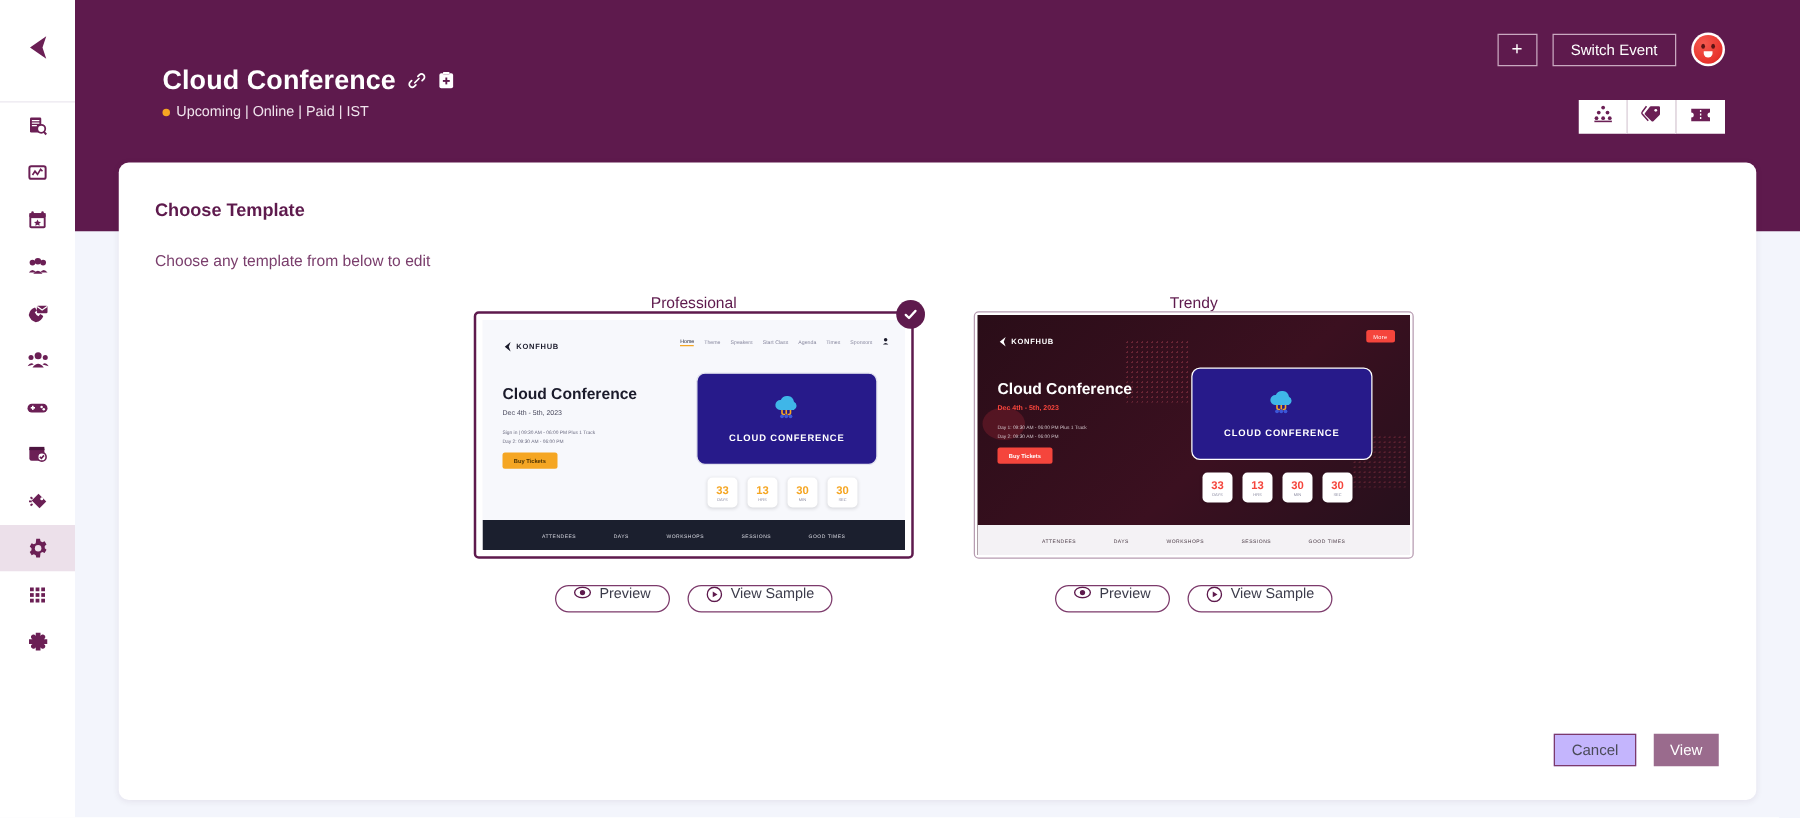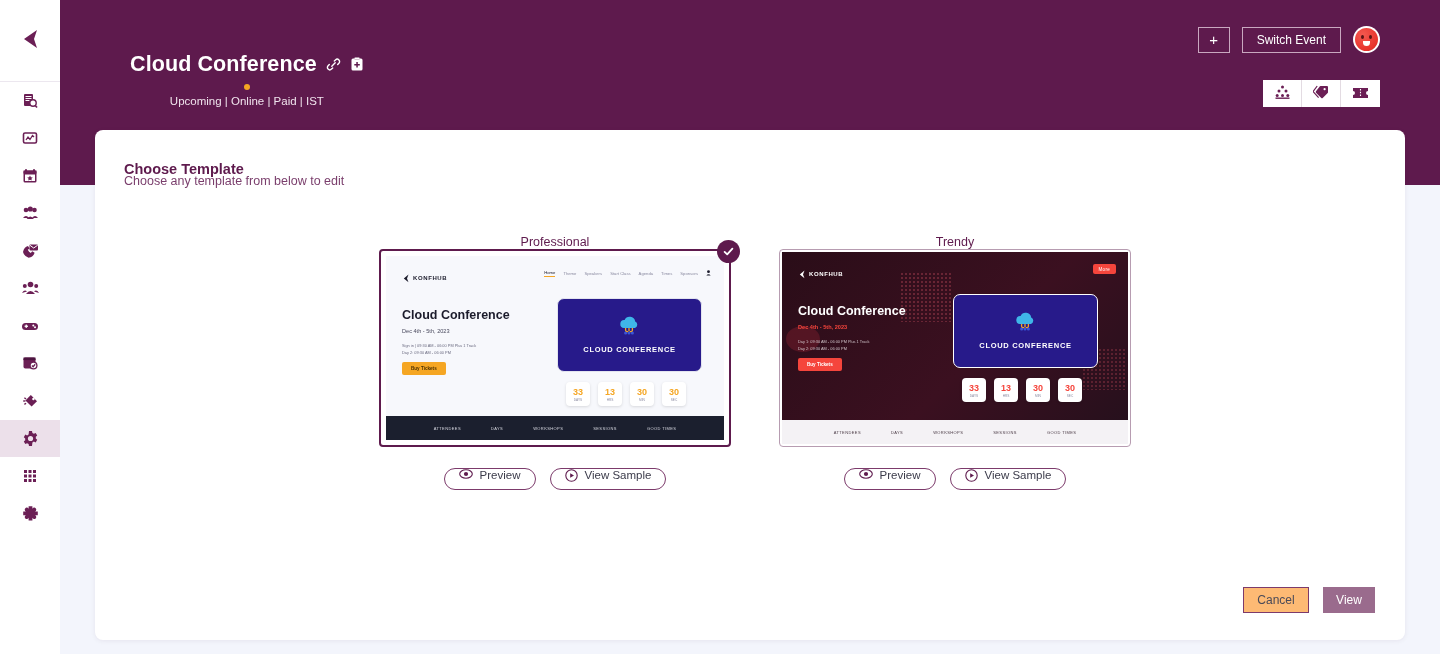--- a/index.html
+++ b/index.html
@@ -33,21 +33,21 @@
     position: absolute; left: 60px; top: 0; width: 1380px; height: 185px;
     background: #5e1a4d; z-index: 1;
   }
   .event-title-wrap { position: absolute; left: 70px; top: 52px; }
   .event-title-row { display: flex; align-items: center; gap: 9px; }
   .event-title {
     font-size: 21.5px; font-weight: bold; color: #ffffff; letter-spacing: .1px;
   }
   .title-icon { display: flex; align-items: center; cursor: pointer; }
   .event-meta {
-    margin-top: 7px; font-size: 11.5px; color: #f0e4ed; display: flex; align-items: center; gap: 5px; flex-direction: column;
+    margin-top: 7px; font-size: 11.5px; color: #f0e4ed; display: flex; align-items: center; gap: 5px;
   }
   .dot-badge {
     width: 6px; height: 6px; border-radius: 50%; background: #f5a623; display: inline-block;
   }
 
   
   .hdr-right { position: absolute; right: 60px; top: 26px; display: flex; align-items: center; gap: 12px; }
   .btn-plus {
     width: 32px; height: 26px; border: 1px solid #c9a8c0; background: transparent;
     color: #ffffff; font-size: 15px; line-height: 1; cursor: pointer;
@@ -81,21 +81,21 @@
   .icon-tab:last-child { border-right: none; }
 
   
   .panel {
     position: absolute; left: 95px; top: 130px; width: 1310px; height: 510px;
     background: #ffffff; border-radius: 8px; z-index: 3;
     box-shadow: 0 1px 5px rgba(60,20,55,.07);
     text-decoration: underline;
   }
   .panel-title { position: absolute; left: 29px; top: 31px; font-size: 14.5px; font-weight: bold; color: #5e1a4d; }
-  .panel-sub { position: absolute; left: 29px; top: 44px; font-size: 12.5px; color: #7a3e6c; }
+  .panel-sub { position: absolute; left: 29px; top: 72px; font-size: 12.5px; color: #7a3e6c; }
 
   
   .cards { position: absolute; left: 0; top: 105px; width: 1310px; }
   .card { position: absolute; }
   .card.pro { left: 284px; top: 0; }
   .card.trendy { left: 684px; top: 0; }
   .card-label {
     text-align: center; font-size: 12.5px; color: #5e1a4d; 
   }
   .card-frame {
@@ -197,21 +197,21 @@
   .card-actions { display: flex; gap: 14px; justify-content: center; margin-top: 21px; }
   .pill-btn {
     display: flex; gap: 7px; height: 22px; padding: 0 14px;
     border: 1px solid #7c3a6b; border-radius: 11px; background: #ffffff;
     color: #3b3b4a; font-size: 11.5px; cursor: pointer; white-space: nowrap;
   }
 
   
   .panel-footer { position: absolute; right: 30px; bottom: 27px; display: flex; gap: 14px; }
   .btn-cancel {
-    width: 66px; height: 26px; border: 1px solid #7c3a6b; background: #fdba74;
+    width: 66px; height: 26px; border: 1px solid #7c3a6b; background: #c4b5fd;
     color: #4a4a58; font-size: 12px; cursor: pointer;
     display: flex; align-items: center; justify-content: center;
   }
   .btn-save {
     width: 52px; height: 26px; border: none; background: #9a6b8d;
     color: #ffffff; font-size: 12px; cursor: pointer;
     display: flex; align-items: center; justify-content: center;
   }
 </style>
 </head>

